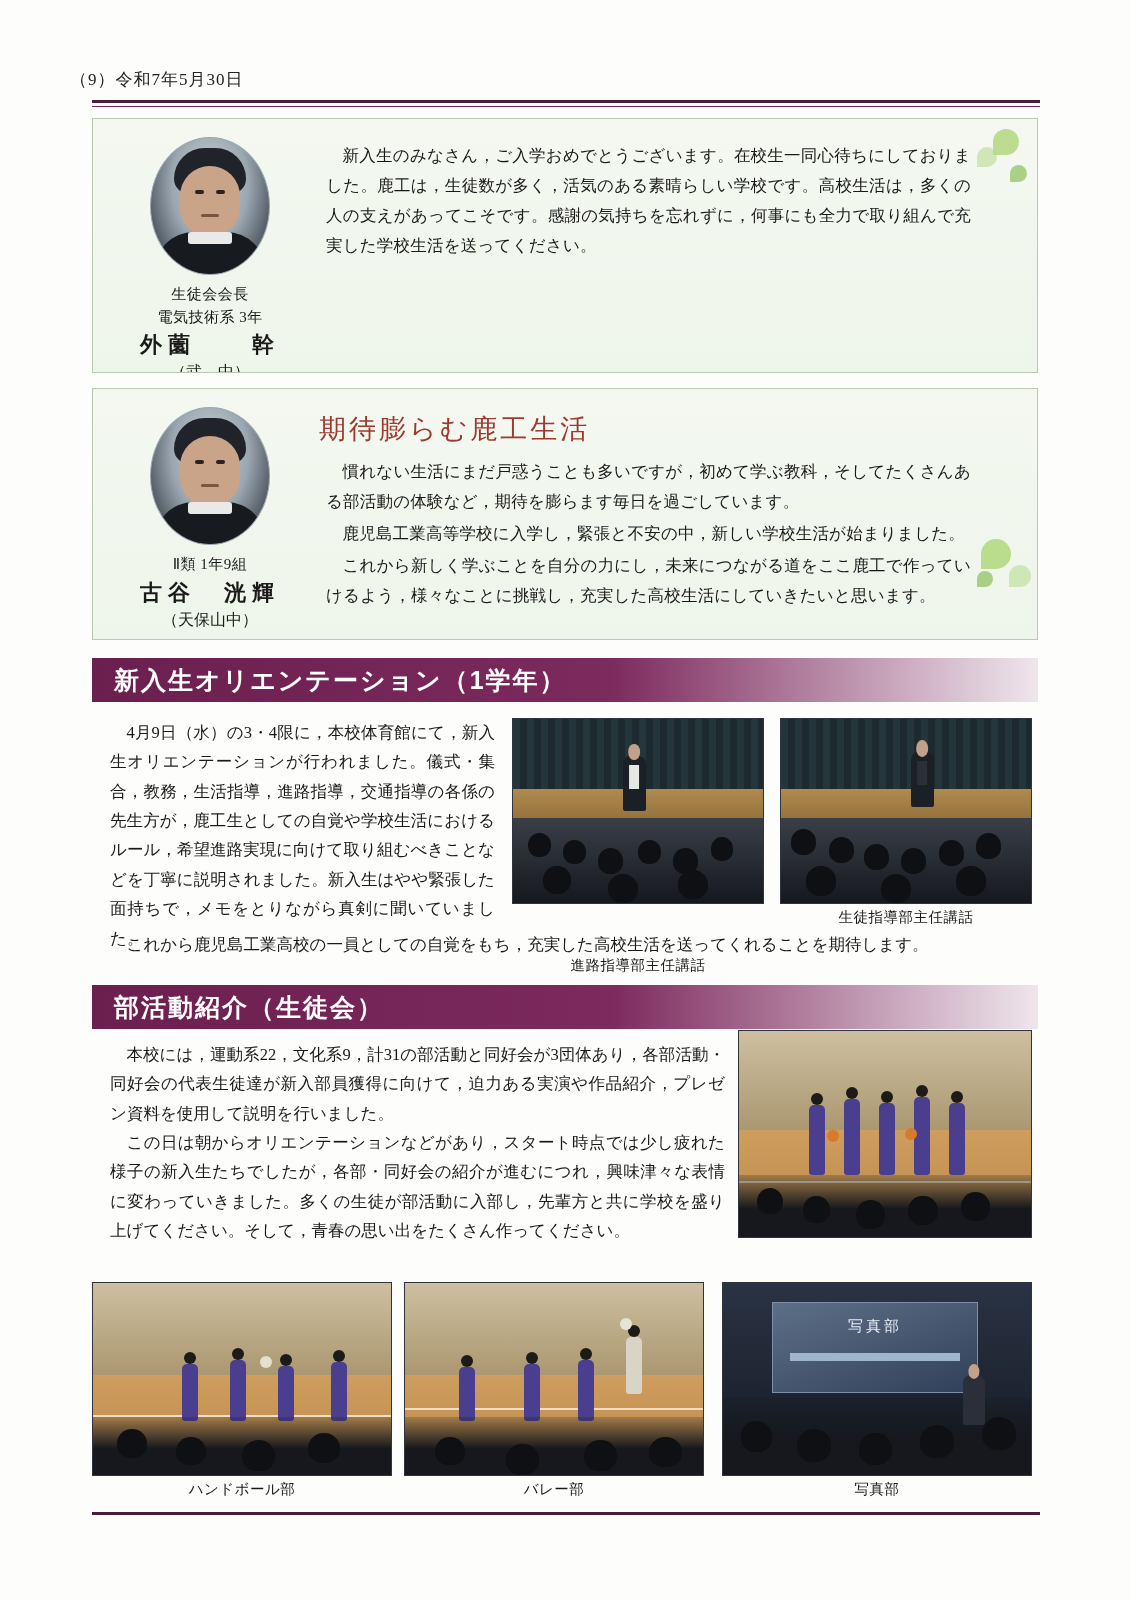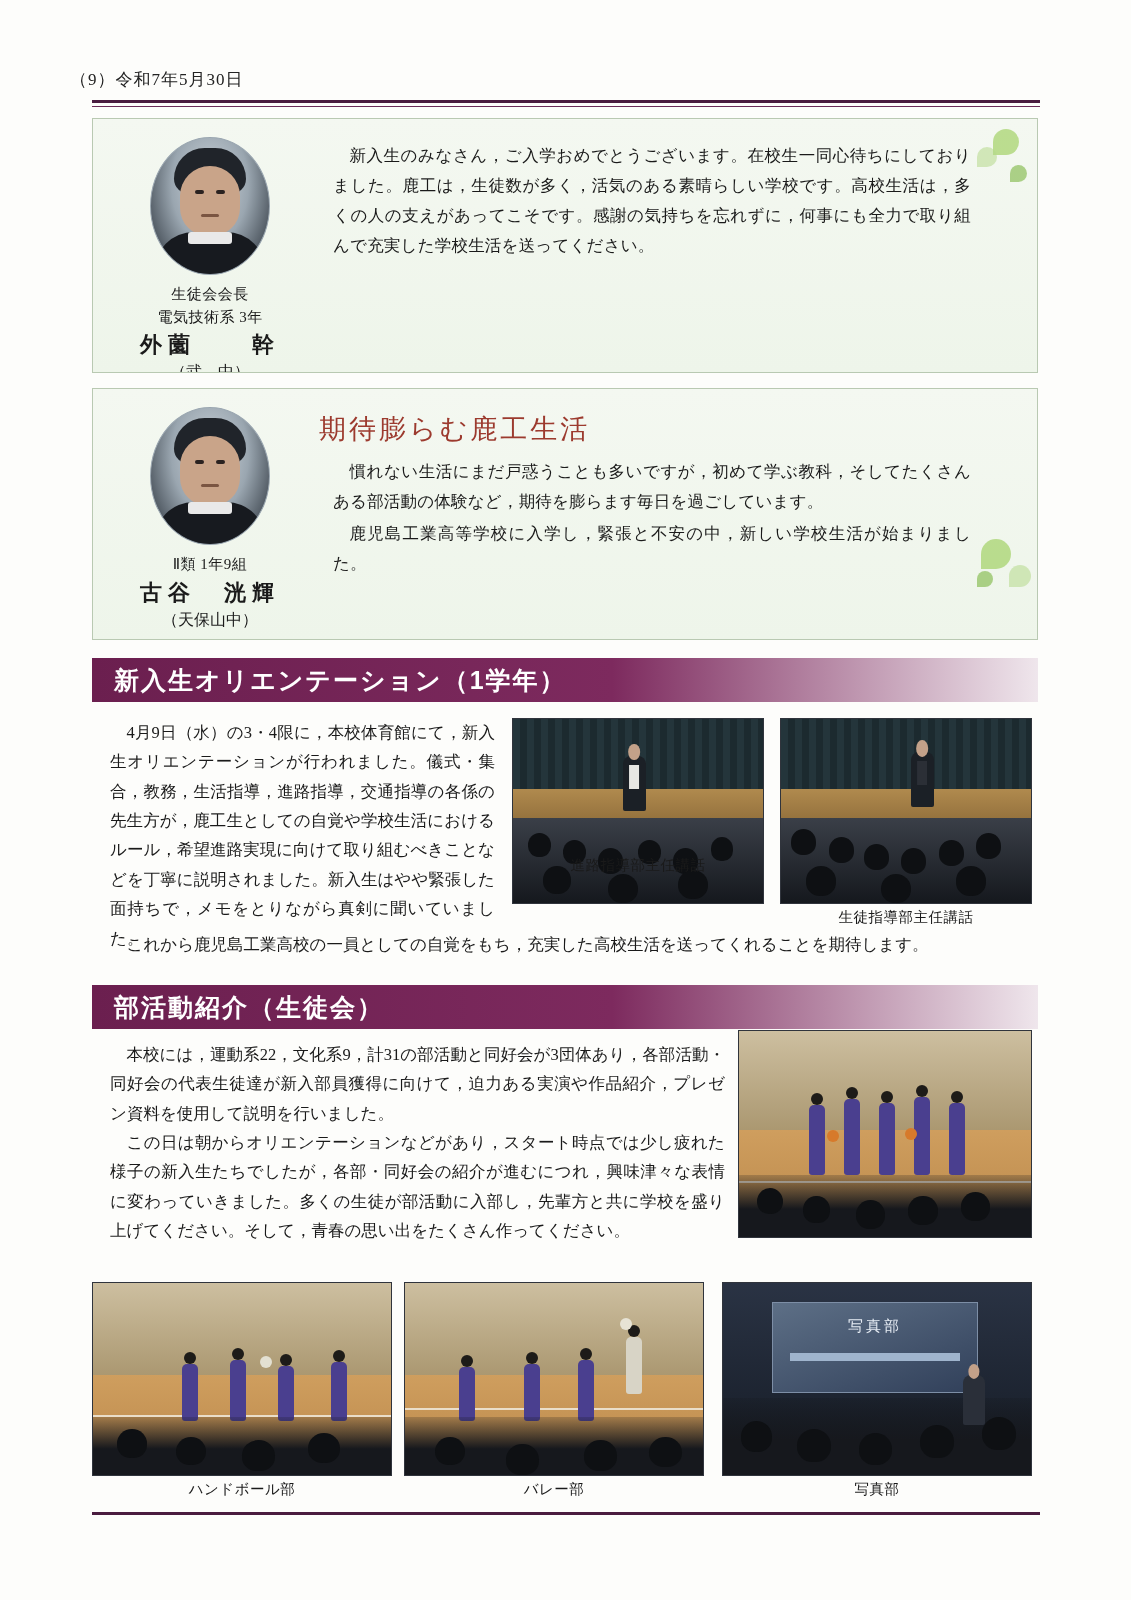--- a/index.html
+++ b/index.html
@@ -177,21 +177,21 @@
     letter-spacing: 3px;
     margin-bottom: 10px;
     font-family: "Liberation Serif", serif;
   }
   .greet-title.two { color: #9c3a2e; }
   .greet-p {
     font-size: 16.5px;
     line-height: 1.82;
     text-indent: 1em;
     letter-spacing: .2px;
-    margin: 0 0 2px 14px;
+    margin: 0 0 2px 7px;
     text-align: justify;
   }
 
   
   .section-bar {
     position: absolute;
     left: 92px;
     width: 946px;
     height: 44px;
     background: linear-gradient(90deg, #6b1f4f 0%, #7d2a5e 55%, #efe6ec 100%);
@@ -358,20 +358,21 @@
         <div>Ⅱ類 1年9組</div>
       </div>
       <div class="p-name">古谷　洸輝</div>
       <div class="p-school">（天保山中）</div>
     </div>
 
     <div class="greet-body">
       <div class="greet-title two">期待膨らむ鹿工生活</div>
       <p class="greet-p">慣れない生活にまだ戸惑うことも多いですが，初めて学ぶ教科，そしてたくさんある部活動の体験など，期待を膨らます毎日を過ごしています。</p>
       <p class="greet-p">鹿児島工業高等学校に入学し，緊張と不安の中，新しい学校生活が始まりました。</p>
+      <p class="greet-p">これから新しく学ぶことを自分の力にし，未来につながる道をここ鹿工で作っていけるよう，様々なことに挑戦し，充実した高校生活にしていきたいと思います。</p>
     </div>
   </div>
 
   <div class="section-bar s1">新入生オリエンテーション（1学年）</div>
 
   <div class="art-col orient-text">
     <p>4月9日（水）の3・4限に，本校体育館にて，新入生オリエンテーションが行われました。儀式・集合，教務，生活指導，進路指導，交通指導の各係の先生方が，鹿工生としての自覚や学校生活におけるルール，希望進路実現に向けて取り組むべきことなどを丁寧に説明されました。新入生はやや緊張した面持ちで，メモをとりながら真剣に聞いていました。</p>
   </div>
   <div class="art-col orient-tail">
     <p>これから鹿児島工業高校の一員としての自覚をもち，充実した高校生活を送ってくれることを期待します。</p>
@@ -389,21 +390,21 @@
     <span class="head" style="left:6%; top:62%; width:9%; height:13%;"></span>
     <span class="head" style="left:20%; top:66%; width:9%; height:13%;"></span>
     <span class="head" style="left:34%; top:70%; width:10%; height:14%;"></span>
     <span class="head" style="left:50%; top:66%; width:9%; height:13%;"></span>
     <span class="head" style="left:64%; top:70%; width:10%; height:14%;"></span>
     <span class="head" style="left:79%; top:64%; width:9%; height:13%;"></span>
     <span class="head" style="left:12%; top:80%; width:11%; height:15%;"></span>
     <span class="head" style="left:38%; top:84%; width:12%; height:16%;"></span>
     <span class="head" style="left:66%; top:82%; width:12%; height:16%;"></span>
   </div>
-  <div class="cap" style="left:512px; top:856px; width:252px;">進路指導部主任講話</div>
+  <div class="cap" style="left:512px; top:956px; width:252px;">進路指導部主任講話</div>
 
   <div class="photo" style="left:780px; top:718px; width:252px; height:186px;">
     <span class="stage-bg"></span>
     <span class="stage-curtain"></span>
     <span class="stage-wood"></span>
     <span class="crowd"></span>
     <span class="speaker" style="left:52%; top:18%;">
         <span class="sh"></span>
         <span class="sshirt" style="background:#2b2f36;"></span>
       </span>

